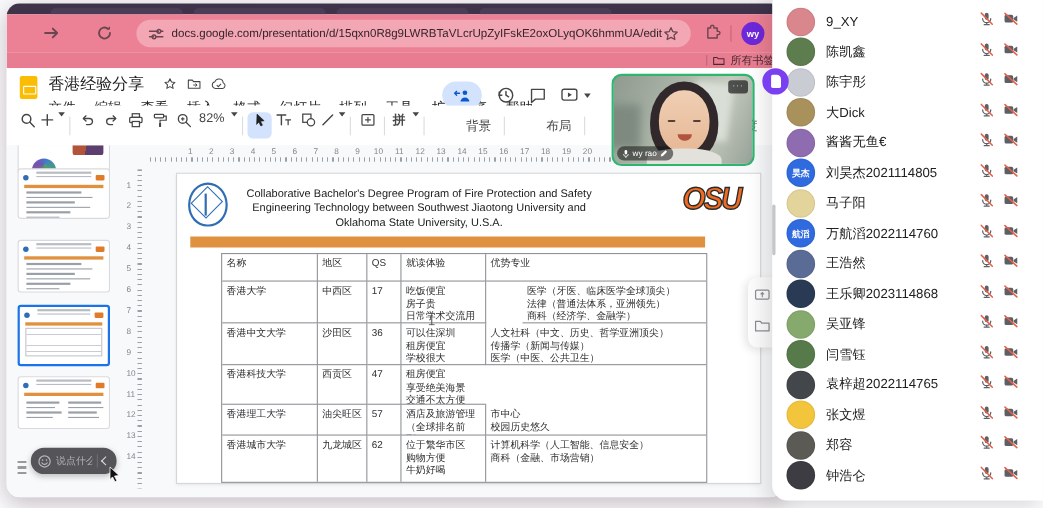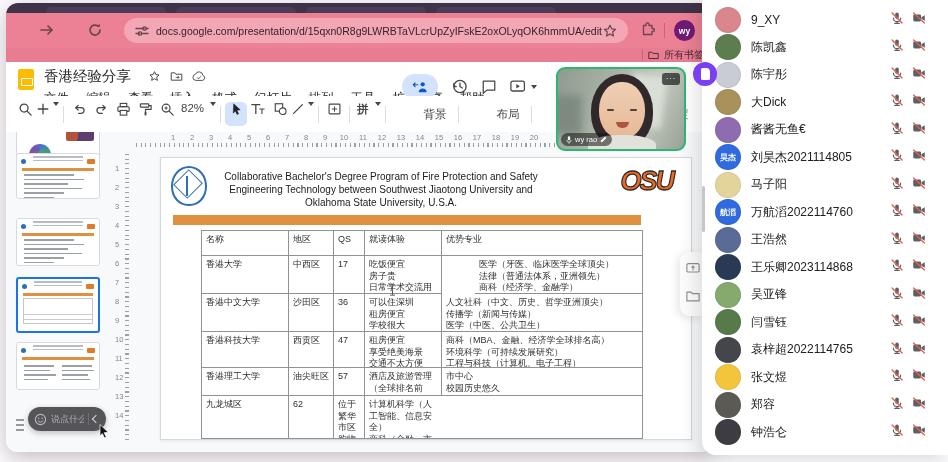--- a/index.html
+++ b/index.html
@@ -14,21 +14,21 @@
   .chrome-bar{position:absolute;top:10px;left:0;right:0;height:35px;background:#ec8094;}
   .nav-ico{position:absolute;top:8px;width:18px;height:18px;color:#6b4550;}
   .url-pill{position:absolute;left:118px;top:5px;width:504px;height:25px;border-radius:13px;
             background:#f3a6b3;display:flex;align-items:center;}
   .url-text{font-size:10.5px;color:#35242c;white-space:nowrap;overflow:hidden;flex:1;margin-left:6px;}
   .pill-ico{width:16px;height:16px;flex:0 0 auto;color:#6b4550;}
   .perm-ico{margin-left:10px;}
   .star-ico{margin-right:10px;}
   .bar-div{position:absolute;top:10px;width:1px;height:15px;background:#c06а7c;background:#c0677c;}
   .profile-badge{position:absolute;left:668px;top:7px;width:21px;height:21px;border-radius:50%;
-                 background:#701a75;color:#fff;font-size:8.5px;font-weight:bold;display:flex;align-items:center;justify-content:center;}
+                 background:#6d28d9;color:#fff;font-size:8.5px;font-weight:bold;display:flex;align-items:center;justify-content:center;}
   .bm-strip{position:absolute;top:45px;left:0;right:0;height:14px;background:#e87d91;}
   .bm-right{position:absolute;right:8px;top:0;height:14px;display:flex;align-items:center;gap:5px;color:#4a2833;}
   .bm-label{font-size:10px;white-space:nowrap;}
 
   
   .slides-chrome{position:absolute;top:59px;left:0;right:0;bottom:0;background:#fff;}
   .gs-file-icon{position:absolute;left:12px;top:7px;width:16px;height:21px;background:#fbbc04;border-radius:2px;}
   .gs-file-icon::after{content:"";position:absolute;left:3px;top:9px;width:10px;height:6px;border:1.6px solid #fff;border-radius:1px;}
   .doc-title{position:absolute;left:38px;top:5px;font-size:14.5px;color:#1f1f1f;}
   .title-icos{position:absolute;left:142px;top:8px;display:flex;gap:9px;color:#444746;}
@@ -487,34 +487,32 @@
 传播学（新闻与传媒）
 医学（中医、公共卫生）</div>
               </div>
               <div class="tr">
                 <div class="td" style="height: 36px;">香港科技大学</div>
                 <div class="td" style="height: 36px;">西贡区</div>
                 <div class="td" style="height: 36px;">47</div>
                 <div class="td" style="height: 36px;">租房便宜
 享受绝美海景
 交通不太方便</div>
-                <div class="td" style="height: 36px;">商科（MBA、金融、经济学全球排名高）
-环境科学（可持续发展研究）
-工程与科技（计算机、电子工程）</div>
               </div>
               <div class="tr">
                 <div class="td" style="height: 28px;">香港理工大学</div>
                 <div class="td" style="height: 28px;">油尖旺区</div>
                 <div class="td" style="height: 28px;">57</div>
                 <div class="td" style="height: 28px;">酒店及旅游管理（全球排名前列）
 工程学（土木、机械工程）</div>
                 <div class="td" style="height: 28px;">市中心
 校园历史悠久</div>
               </div>
               <div class="tr">
+                <div class="td" style="height: 42px;">香港城市大学</div>
                 <div class="td" style="height: 42px;">九龙城区</div>
                 <div class="td" style="height: 42px;">62</div>
                 <div class="td" style="height: 42px;">位于繁华市区
 购物方便
 牛奶好喝</div>
                 <div class="td" style="height: 42px;">计算机科学（人工智能、信息安全）
 商科（金融、市场营销）</div>
               </div>
             </div>
           <svg class="ibeam" viewBox="0 0 8 14">

